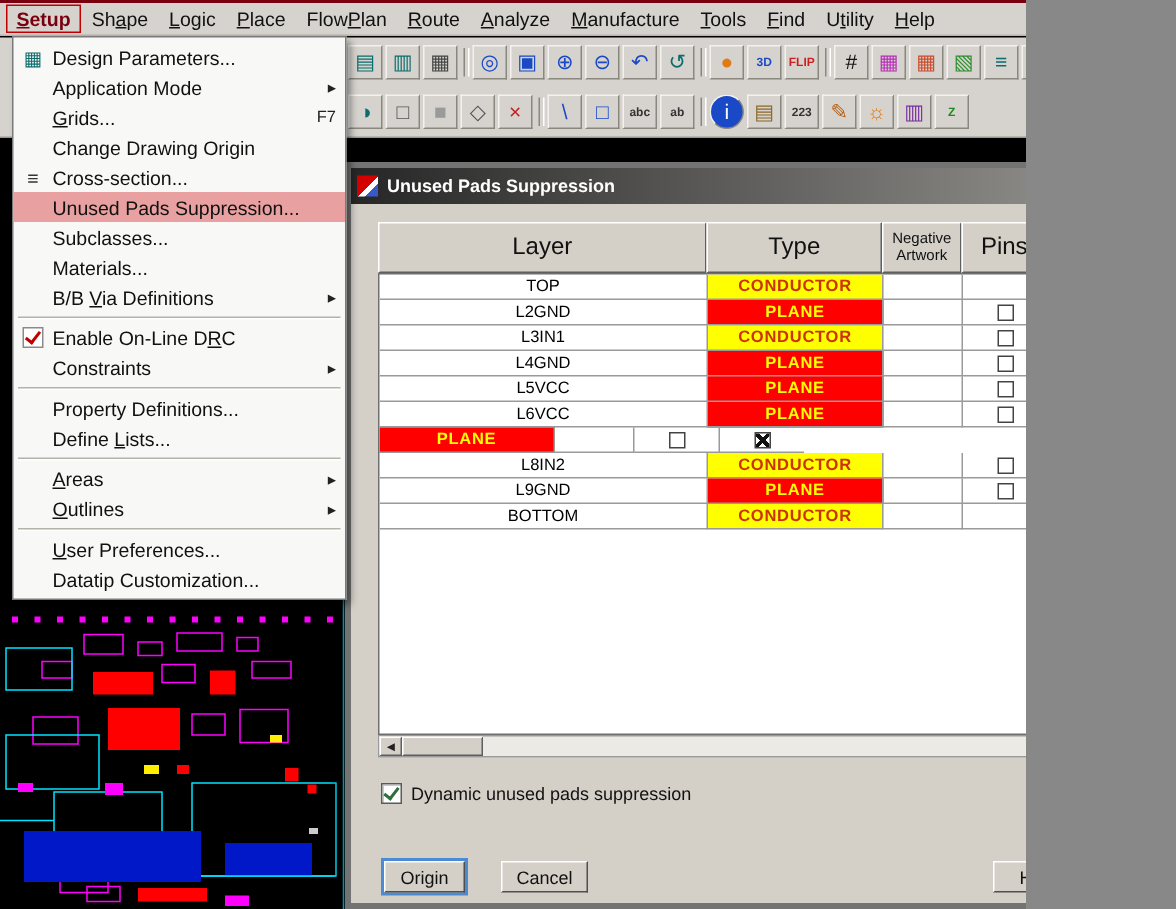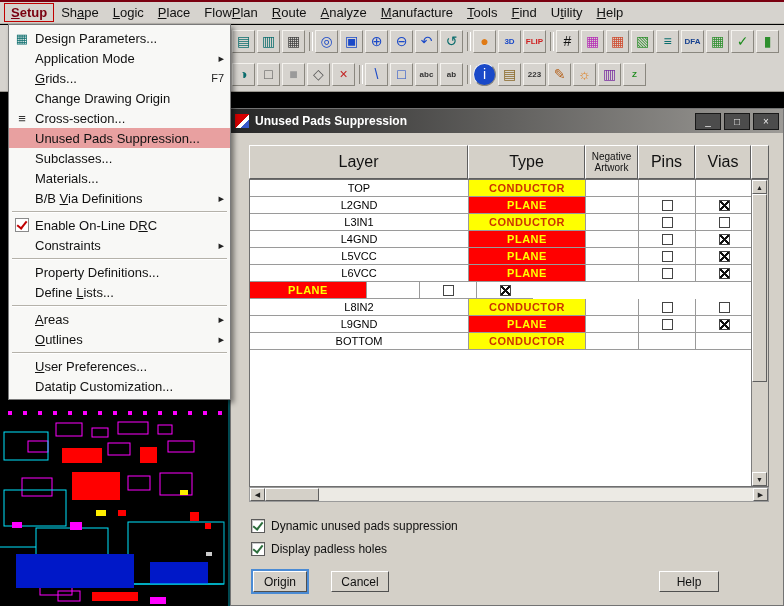--- a/index.html
+++ b/index.html
@@ -3,21 +3,21 @@
 <meta charset="utf-8">
 <style>
   :root{
     --conductor-bg:#ffff00; --conductor-fg:#cc3300;
     --plane-bg:#ff0000; --plane-fg:#ffff00;
     --menu-hl:#e8a0a0;
   }
   *{margin:0;padding:0}
   body{background:#888;font-family:"Liberation Sans",sans-serif}
   u{text-decoration:underline}
-  .root{position:relative;width:784px;height:606px;background:#000;overflow:hidden;font-family:"Liberation Sans",sans-serif}
+  .root{position:relative;width:684px;height:606px;background:#000;overflow:hidden;font-family:"Liberation Sans",sans-serif}
   .topstrip{position:absolute;left:0;top:0;width:100%;height:2px;background:#7a0010}
   .menubar{position:absolute;left:0;top:2px;width:100%;height:22px;background:#d6d3ce;display:flex;align-items:center;padding-left:4px;box-sizing:border-box;border-bottom:1px solid #b8b5ae}
   .menu-btn{padding:18px 7px;font-size:13px;color:#111;cursor:default;white-space:nowrap}
   .menu-btn.active{color:#7a0010;border:1px solid #c00000;padding:1px 6px;font-weight:bold}
   .toolbar{position:absolute;left:0;top:25px;width:100%;height:67px;background:#d6d3ce;border-bottom:1px solid #9a978f;box-sizing:border-box}
   .tbrow{position:absolute;left:0;width:100%;height:30px;display:flex;align-items:center;padding-left:231px;box-sizing:border-box}
   #tbrow1{top:1px}
   #tbrow2{top:34px}
   .tbico{width:23px;height:23px;margin:0 1px;display:flex;align-items:center;justify-content:center;background:#d6d3ce;border:1px solid;border-color:#f4f2ee #8a877f #8a877f #f4f2ee;font-size:14px;box-sizing:border-box;cursor:default;overflow:hidden;flex:0 0 23px}
   .tbico.txt{font-size:8px;font-weight:bold}
@@ -29,21 +29,21 @@
   .mi{display:flex;align-items:center;height:20px;font-size:13px;color:#111;padding-right:6px;cursor:default}
   .mi.hl{background:var(--menu-hl)}
   .gut{width:26px;flex:0 0 26px;display:flex;align-items:center;justify-content:center}
   .mlab{flex:1;white-space:nowrap}
   .mright{font-size:11px;color:#222;padding-left:8px}
   .msep{height:1px;background:#b5b2aa;margin:3px 3px;box-shadow:0 1px 0 #fff}
   .mcheck{width:12px;height:12px;background:#fff;border:1px solid #8a8a8a;position:relative;display:inline-block}
   .mcheck::after{content:"";position:absolute;left:3px;top:0;width:4px;height:8px;border:solid #c00000;border-width:0 2px 2px 0;transform:rotate(38deg)}
   .mico{font-size:13px;line-height:13px}
   
-  .dialog{position:absolute;left:230px;top:108px;width:554px;height:498px;background:#d4d0c8;border:1px solid #737373;box-sizing:border-box;box-shadow:-3px 3px 8px rgba(0,0,0,.55);z-index:30}
+  .dialog{position:absolute;left:230px;top:108px;width:554px;height:498px;background:#d4d0c8;border:4px solid #737373;box-sizing:border-box;box-shadow:-3px 3px 8px rgba(0,0,0,.55);z-index:30}
   .dtitle{position:absolute;left:0;top:0;right:0;height:24px;background:linear-gradient(90deg,#262626,#9d9b97);display:flex;align-items:center;padding:0 4px}
   .dicon{width:14px;height:14px;flex:0 0 14px;background:linear-gradient(135deg,#d40000 0 52%,#ffffff 52% 68%,#3a59c8 68%);margin-right:6px}
   .dtext{color:#fff;font-size:12px;font-weight:bold;flex:1;white-space:nowrap}
   .wbtn{width:26px;height:17px;margin-left:3px;background:#4c4c4c;border:1px solid #181818;color:#eee;font-size:10px;display:flex;align-items:center;justify-content:center;box-sizing:border-box;cursor:default}
   
   .thead{position:absolute;left:18px;top:36px;width:520px;height:34px;display:flex}
   .th{box-sizing:border-box;border:1px solid;border-color:#ffffff #5f5f5f #5f5f5f #ffffff;background:#d4d0c8;display:flex;align-items:center;justify-content:center;font-size:16px;text-align:center;color:#111}
   .w0{width:219px}.w1{width:117px}.w2{width:53px;font-size:10px;line-height:11px}.w3{width:57px}.w4{width:56px}.wf{width:18px}
   
   .tblwrap{position:absolute;left:18px;top:70px;width:520px;height:308px;background:#fff;border:1px solid #6f6f6f;box-sizing:border-box}
@@ -432,22 +432,18 @@
     <div class="hscroll">
       <span class="hbtn hleft">◀</span>
       <span class="hthumb"></span>
       <span class="hbtn hright">▶</span>
     </div>
 
     <div class="opt" id="opt1">
       <span class="cb on"></span>
       <span>Dynamic unused pads suppression</span>
     </div>
-    <div class="opt" id="opt2">
-      <span class="cb on"></span>
-      <span>Display padless holes</span>
-    </div>
 
     <div class="btn" id="btn-close">Origin</div>
     <div class="btn" id="btn-cancel">Cancel</div>
     <div class="btn" id="btn-help">Help</div>
   </div>
 </div>
 
 </body></html>

